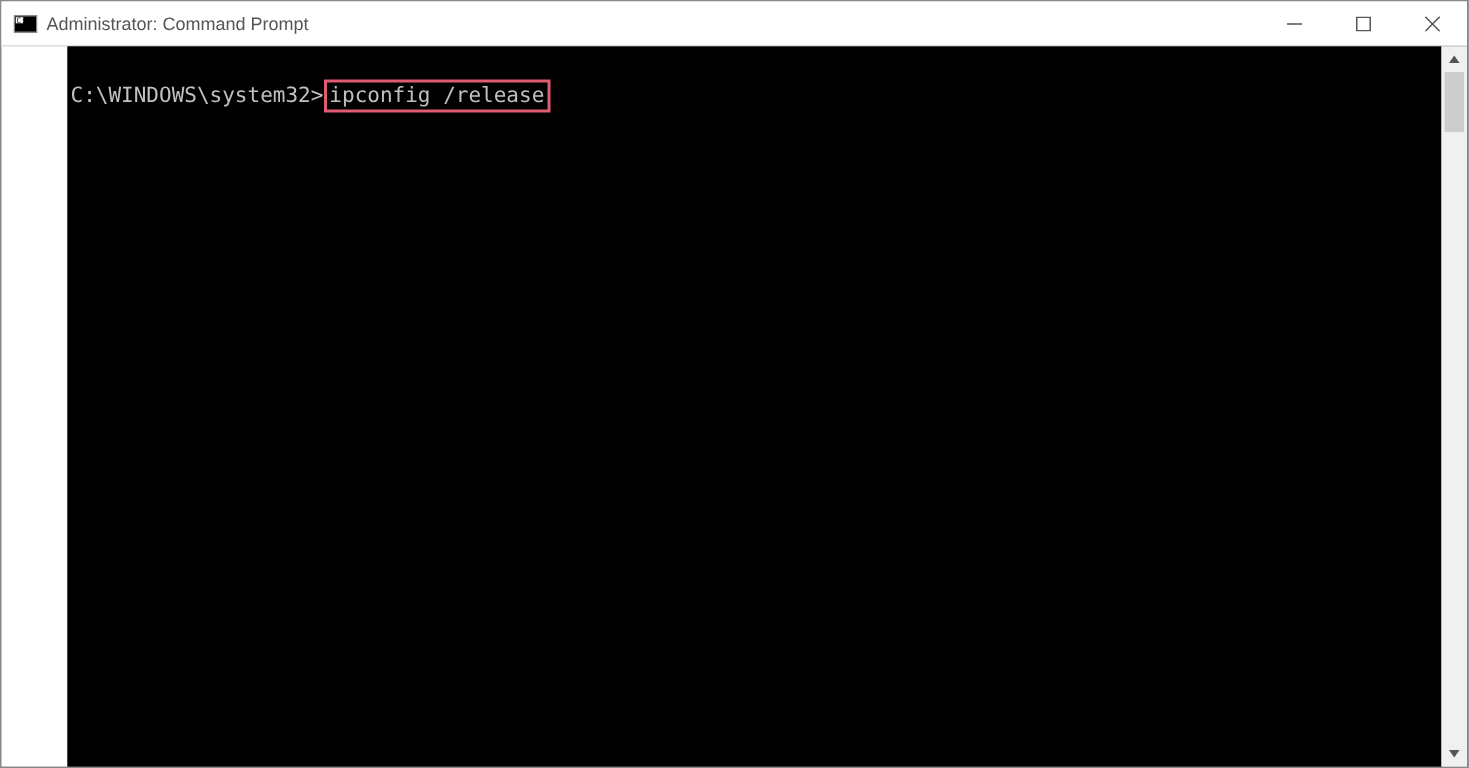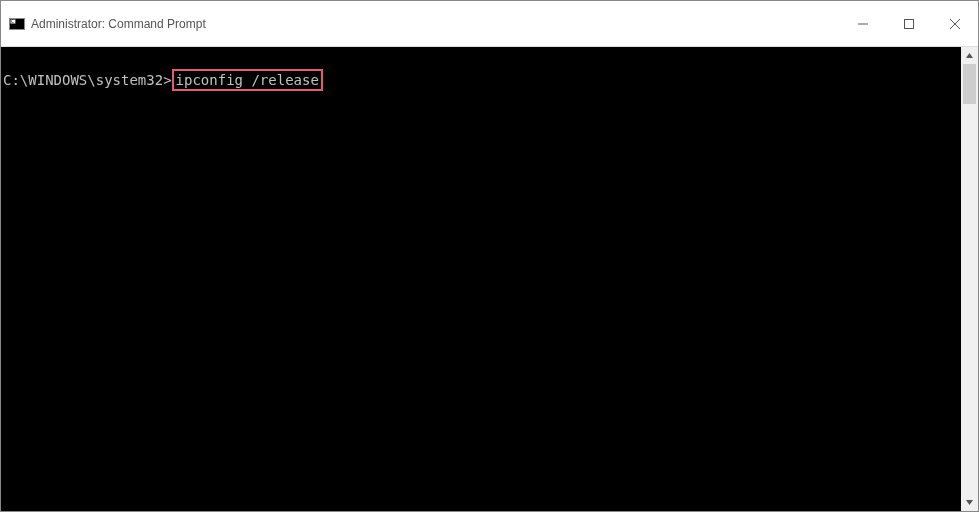--- a/index.html
+++ b/index.html
@@ -12,21 +12,21 @@
     }
     .window {
       width: 979px;
       height: 512px;
       background: #fff;
       border: 1px solid #888;
       display: flex;
       flex-direction: column;
     }
     .titlebar {
-      height: 46px;
+      height: 30px;
       background: #fff;
       display: flex;
       align-items: center;
       border-bottom: 1px solid #ddd;
     }
     .titlebar-icon {
       width: 16px;
       height: 16px;
       margin: 0 6px 0 8px;
       display: inline-flex;
@@ -47,20 +47,21 @@
       align-items: center;
       justify-content: center;
       color: #555;
     }
     .win-btn svg { display:block; }
     .client {
       flex: 1 1 auto;
       display: flex;
       min-height: 0;
       background: #0f172a;
+      margin-left: 44px;
     }
     .console {
       flex: 1 1 auto;
       background: #000;
       color: #c0c0c0;
       font-family: Consolas, "Lucida Console", monospace;
       font-size: 14px;
       line-height: 18px;
       padding: 4px 2px 2px 2px;
       white-space: pre;

